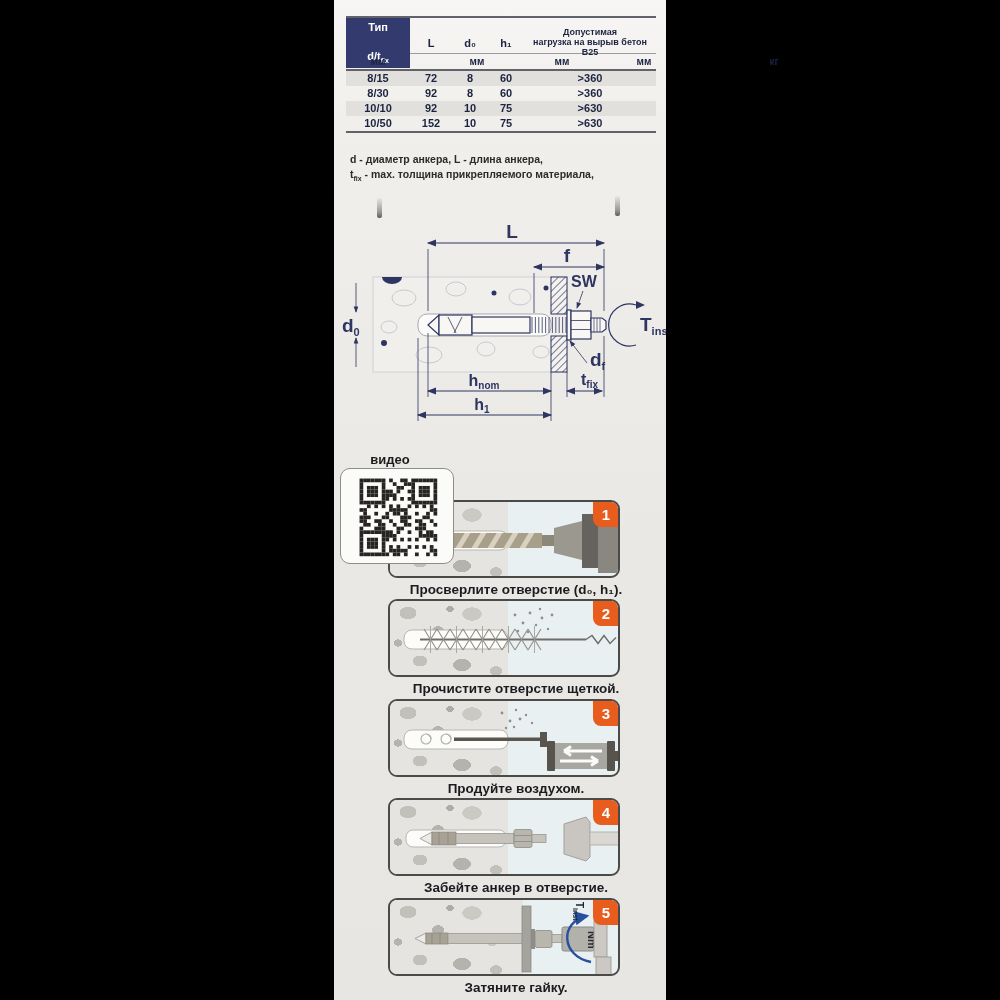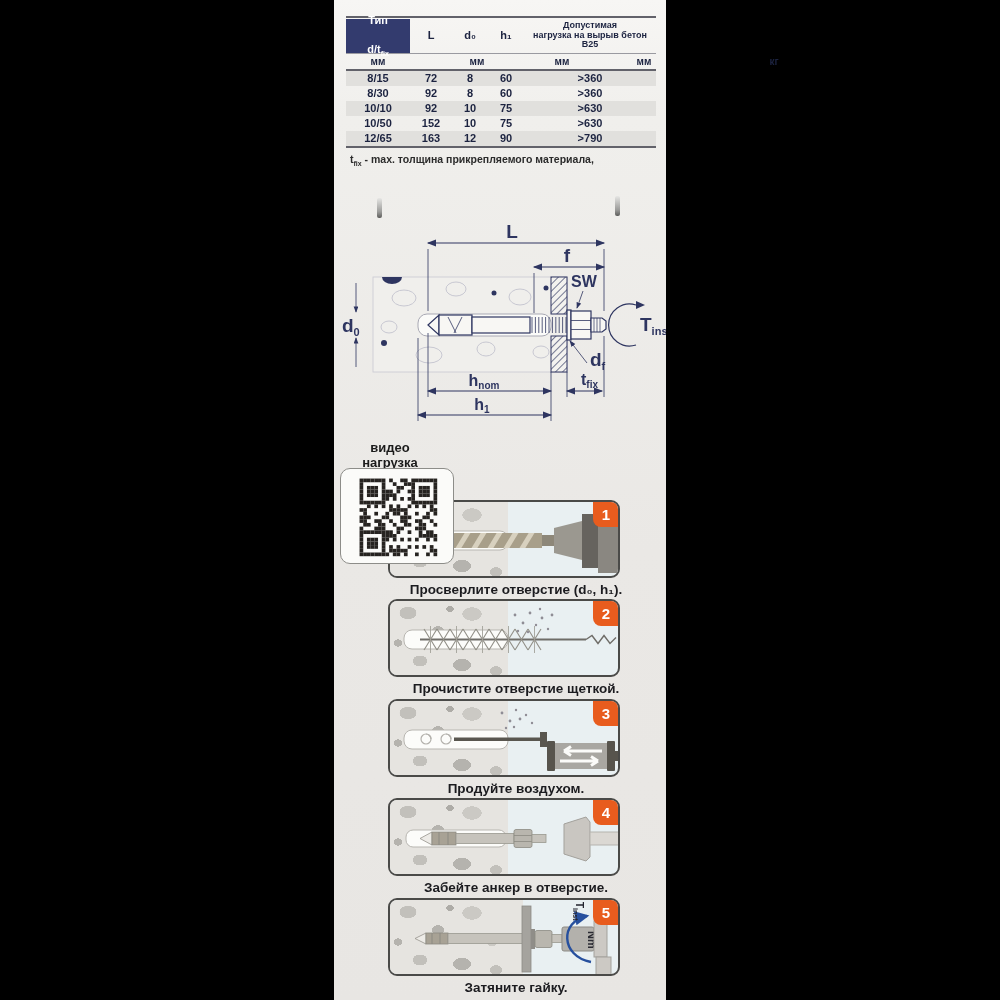--- a/index.html
+++ b/index.html
@@ -7,21 +7,21 @@
   body{font-family:"Liberation Sans","DejaVu Sans",sans-serif;}
   .stage{position:relative;width:1000px;height:1000px;background:var(--black-bars,#000);overflow:hidden;}
   .paper{position:absolute;left:334px;top:0;width:332px;height:1000px;
     background:linear-gradient(180deg,#f7f6f4 0%,#f0efec 12%,#eae8e5 55%,#e8e6e3 100%);}
 
   
   .spec-table{position:absolute;left:12px;top:16px;width:310px;border-top:2px solid #62626a;border-bottom:2px solid #62626a;}
   .trow{display:grid;grid-template-columns:64px 42px 36px 36px 132px;align-items:center;}
   .thead{height:36px;border-bottom:1px solid #9a9aa0;}
   .tc{text-align:center;color:#1c2340;font-weight:700;font-size:11px;line-height:1.1;}
-  .type-cell{background:var(--table-header-bg,#333b6e);color:#fff;height:34px;display:flex;flex-direction:column;justify-content:center;gap:17px;font-size:11px;}
+  .type-cell{background:var(--table-header-bg,#333b6e);color:#fff;height:50px;display:flex;flex-direction:column;justify-content:center;gap:17px;font-size:11px;}
   .load-head{font-size:9px;white-space:pre-line;}
   .units{height:17px;border-bottom:2px solid #62626a;gap:46px;}
   .units .tc{font-size:10px;}
   .drow{height:15px;font-size:11px;color:#26263a;}
   .drow .tc{font-weight:700;}
   .alt{background:#e1e0dd;}
   .sub{font-size:7px;vertical-align:sub;}
 
   
   .footnotes{position:absolute;left:16px;top:152px;width:300px;color:#2b2b2b;font-size:10.5px;font-weight:600;line-height:15px;}
@@ -34,21 +34,21 @@
   .dim{stroke:var(--navy,#2e3560);stroke-width:1.2;fill:none;}
   .thin{stroke-width:0.8;}
   .anch{fill:#f8f7f4;stroke:var(--navy,#2e3560);stroke-width:1.2;}
   .blob{fill:none;stroke:#c3c3ce;stroke-width:0.9;}
   .dlab{fill:var(--navy,#2e3560);font-weight:700;font-size:19px;}
   .dlab .s{font-size:11px;}
   .dlab-m{fill:var(--navy,#2e3560);font-weight:700;font-size:16px;}
   .dlab-m .s{font-size:10px;}
 
   
-  .video-label{position:absolute;left:0;top:440px;width:112px;text-align:center;color:#1b1b1b;font-weight:700;font-size:13px;line-height:15px;}
+  .video-label{position:absolute;left:0;top:452px;width:112px;text-align:center;color:#1b1b1b;font-weight:700;font-size:13px;line-height:15px;}
   .qr-box{position:absolute;left:6px;top:468px;width:114px;height:96px;background:#fbfbf9;border:1.5px solid #8d8d89;border-radius:10px;z-index:5;display:flex;align-items:center;justify-content:center;}
   .qr-box svg{display:block;}
 
   
   .step{position:absolute;left:54px;width:232px;}
   .panel{position:relative;width:232px;height:78px;border:2px solid #4a4a48;border-radius:9px;overflow:hidden;background:var(--sky,#e9f0f2);}
   .concrete{position:absolute;left:0;top:0;width:118px;height:100%;background-color:var(--concrete,#e6e4e0);
     background-image:
       radial-gradient(ellipse 14px 10px at 18px 12px,#c2c0bb 60%,transparent 61%),
       radial-gradient(ellipse 10px 8px at 48px 30px,#b5b3ae 60%,transparent 61%),
@@ -112,30 +112,24 @@
         <div class="tc">75</div>
         <div class="tc">&gt;630</div>
       </div>
       <div class="trow drow">
         <div class="tc">10/50</div>
         <div class="tc">152</div>
         <div class="tc">10</div>
         <div class="tc">75</div>
         <div class="tc">&gt;630</div>
       </div>
-      <div class="trow drow alt">
-        <div class="tc">12/65</div>
-        <div class="tc">163</div>
-        <div class="tc">12</div>
-        <div class="tc">90</div>
-        <div class="tc">&gt;790</div>
-      </div>
     </div>
 
     <div class="footnotes">
+      <div>d - диаметр анкера, L - длина анкера,</div>
       <div><span>t</span><span class="sub">fix</span><span> - max. толщина прикрепляемого материала,</span></div>
     </div>
 
     <div class="staple" style="left:43px;top:198px;"></div>
     <div class="staple" style="left:281px;top:196px;"></div>
 
     <svg class="diagram" width="332" height="212" viewBox="0 0 332 212">
       <defs>
         <marker id="ah" markerWidth="9" markerHeight="8" refX="7" refY="3" orient="auto-start-reverse">
           <path d="M0,0 L8,3 L0,6 z" fill="#2e3560"></path>

